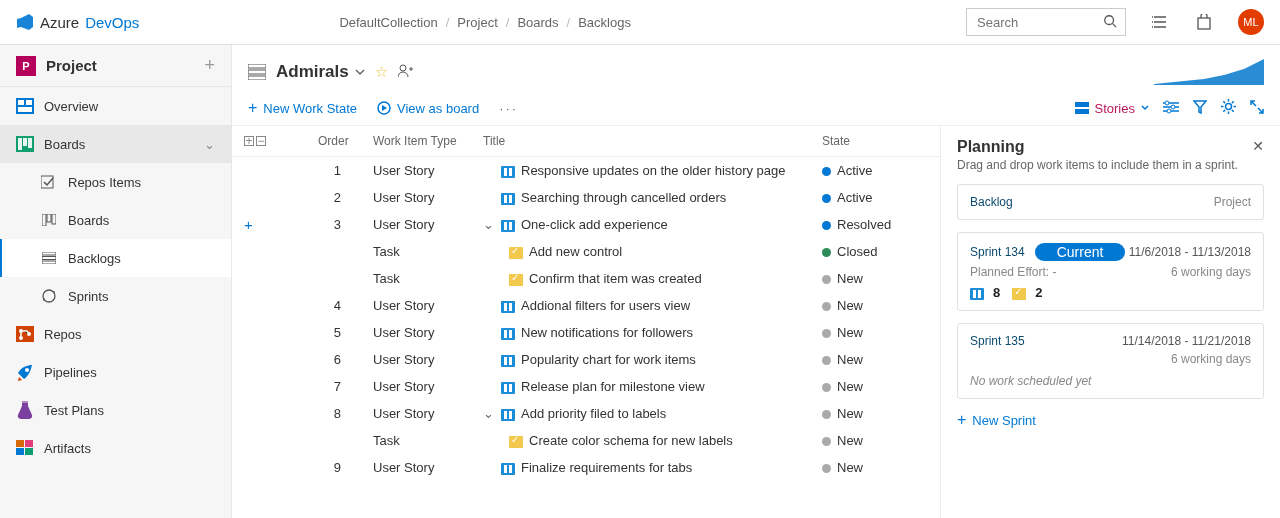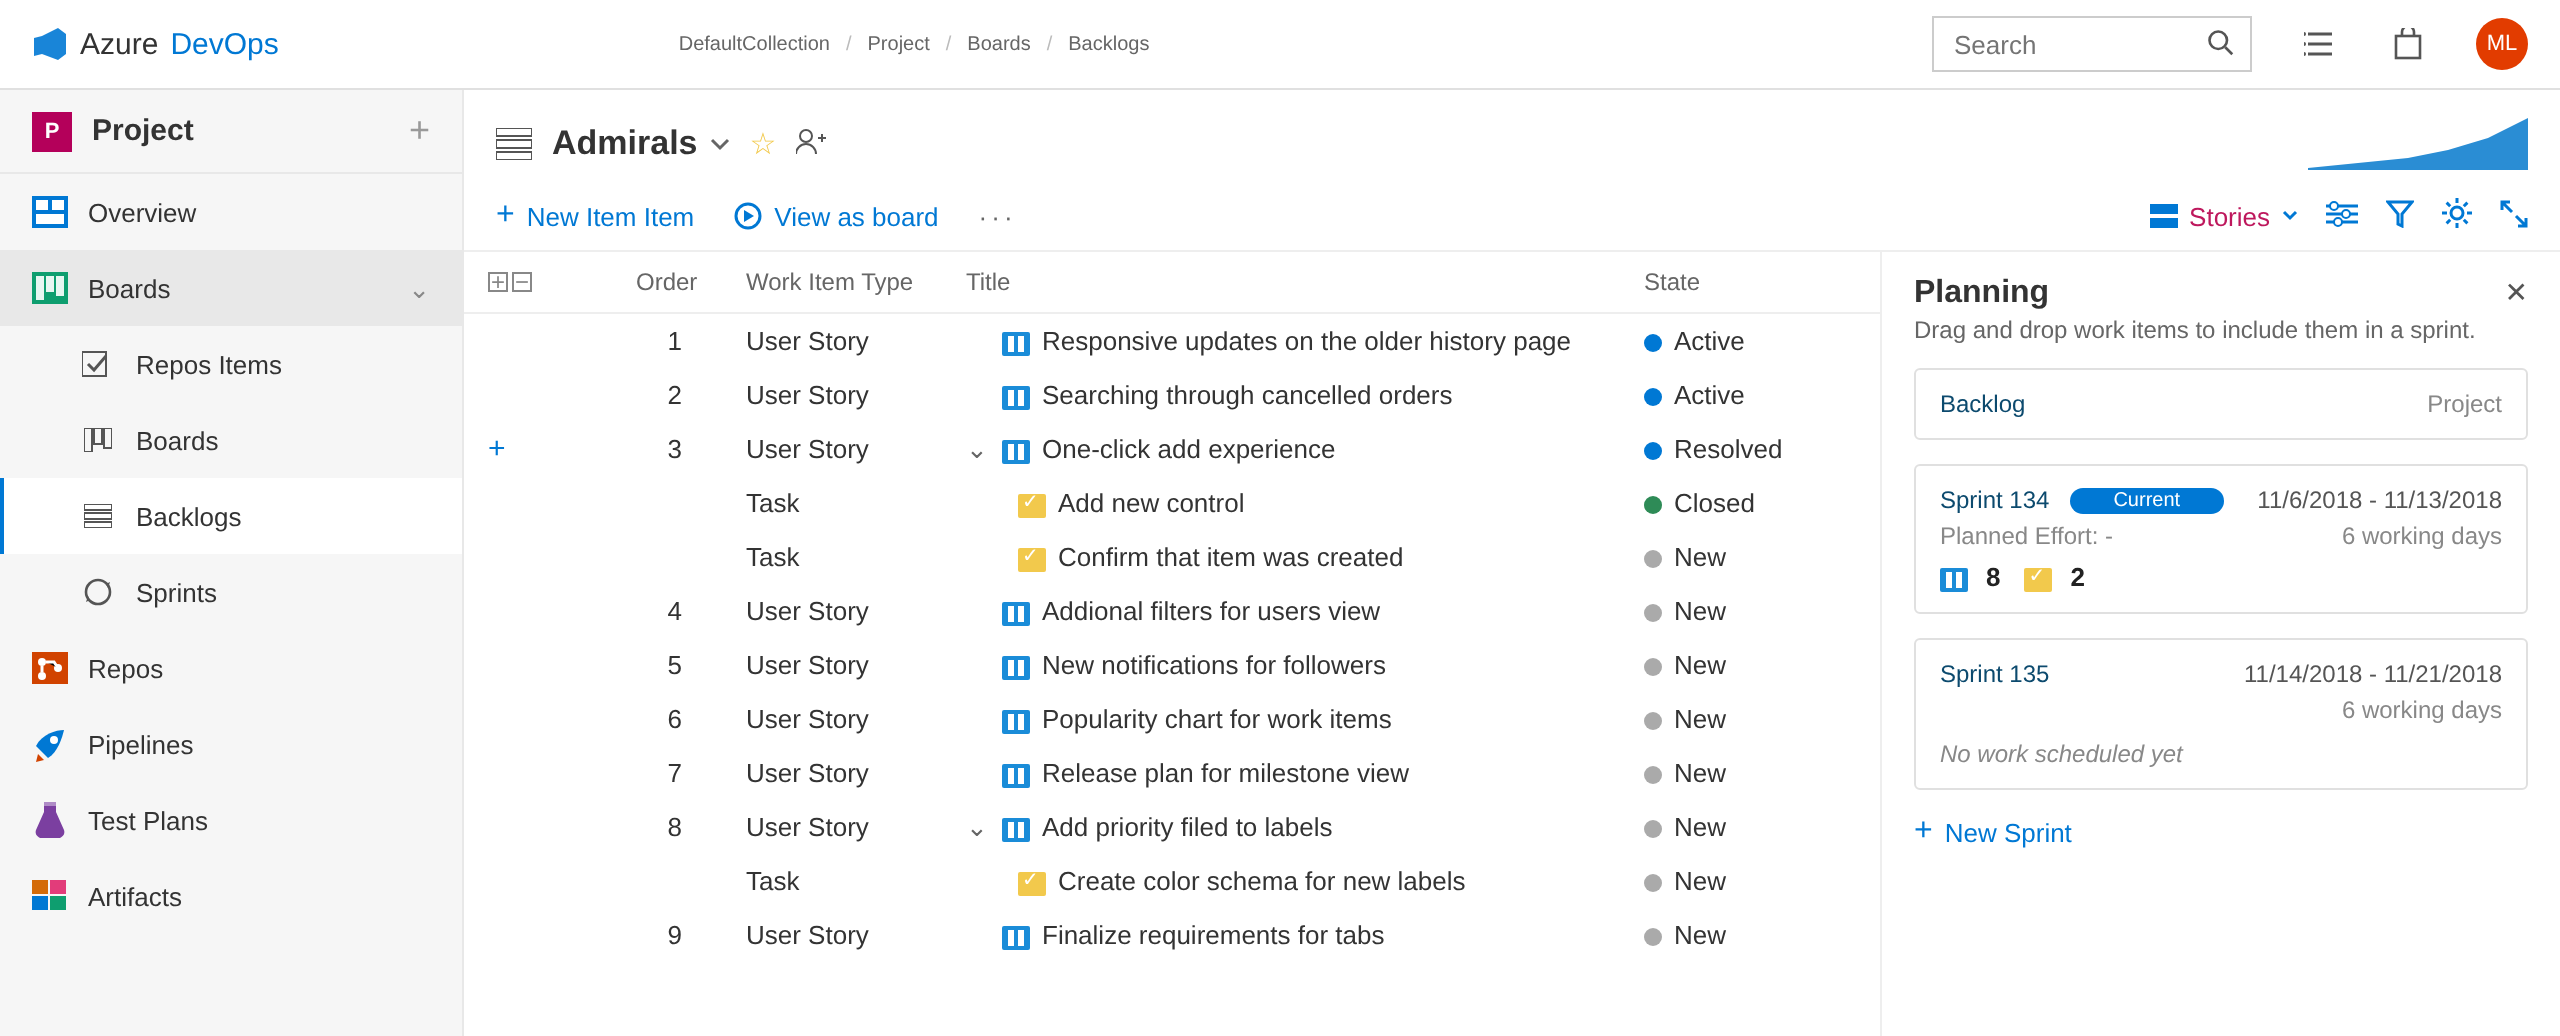--- a/index.html
+++ b/index.html
@@ -1,21 +1,21 @@
 <!DOCTYPE html>
 <html><head>
 <meta charset="utf-8">
 <style>
   * { box-sizing: border-box; font-family: "Segoe UI", Arial, sans-serif; }
   body { margin:0; background:#fff; color:#333; font-size:13px; }
   .top-bar { height:45px; display:flex; align-items:center; padding:0 16px; border-bottom:1px solid #e0e0e0; }
   .azure-logo { display:flex; align-items:center; gap:6px; font-size:15px; font-weight:400; color:#0078d4; margin-right:200px;}
   .azure-logo .a { color:#333; font-weight:400;}
   .azure-logo .b { color:#0078d4; font-weight:400;}
-  .breadcrumb { color:#666; display:flex; gap:8px; align-items:center; font-size:10px;}
+  .breadcrumb { color:#666; display:flex; gap:8px; align-items:center; font-size:13px;}
   .breadcrumb span.sep { color:#bbb; }
   .search-wrap { margin-left:auto; display:flex; align-items:center; gap:24px;}
   .search-box { border:1px solid #ccc; width:160px; height:28px; display:flex; align-items:center; padding:0 8px; justify-content:space-between;}
   .search-box input { border:0; outline:0; width:120px; font-size:13px;}
   .top-icon { width:20px; height:20px; display:flex; align-items:center; justify-content:center; color:#555;}
   .avatar { width:26px; height:26px; border-radius:50%; background:#e23c00; color:#fff; display:flex; align-items:center; justify-content:center; font-size:11px;}
   .body { display:flex; height:473px; }
   .sidebar { width:232px; background:#f6f6f6; border-right:1px solid #e8e8e8; display:flex; flex-direction:column;}
   .side-head { display:flex; align-items:center; padding:10px 16px; font-size:15px; font-weight:600; border-bottom:1px solid #e8e8e8;}
   .side-head .sq { width:20px; height:20px; background:#b4005a; color:#fff; font-size:11px; display:flex; align-items:center; justify-content:center; margin-right:10px;}
@@ -58,21 +58,21 @@
   .add-plus { color:#0078d4; font-size:15px; visibility:hidden;}
   tr.highlight .add-plus{ visibility:visible;}
   .planning { width:340px; border-left:1px solid #eee; padding:12px 16px; overflow:auto;}
   .plan-head { display:flex; align-items:flex-start;}
   .plan-head h2 { margin:0; font-size:16px; font-weight:700;}
   .plan-head .close { margin-left:auto; font-size:14px; color:#555; cursor:pointer;}
   .plan-sub { color:#666; font-size:12px; margin:2px 0 12px 0;}
   .card { border:1px solid #e0e0e0; border-radius:3px; padding:10px 12px; margin-bottom:12px; background:#fff;}
   .card .top { display:flex; align-items:center;}
   .card .title { color:#0c4a6e; font-size:12px; }
-  .badge { background:#0078d4; color:#fff; border-radius:10px; padding:1px 22px; font-size:10px; margin-left:10px;}
+  .badge { background:#0078d4; color:#fff; border-radius:10px; padding:1px 22px; font-size:14px; margin-left:10px;}
   .dates { margin-left:auto; font-size:12px; color:#555;}
   .card .sub { color:#888; font-size:12px; margin-top:4px;}
   .card .counts { margin-top:6px; display:flex; gap:12px; align-items:center;}
   .card .counts b { font-weight:600; color:#222; margin-left:3px;}
   .new-sprint { color:#0078d4; display:flex; align-items:center; gap:6px; margin-top:8px; cursor:pointer;}
   
   svg { flex-shrink:0;}
 </style>
 </head>
 <body>
@@ -262,21 +262,21 @@
       <div class="chart">
         <svg viewBox="0 0 110 26">
             <polygon fill="#2a8dd4" points="0,25 10,24 30,22 50,20 70,16 90,10 110,0 110,26 0,26"></polygon>
           </svg>
       </div>
     </div>
 
     <div class="toolbar">
       <span class="tb-btn">
         <span style="font-size:16px;">+</span>
-        <span>New Item Item</span>
+        <span>New Work State</span>
       </span>
       <span class="tb-btn">
         <svg width="14" height="14" viewBox="0 0 14 14">
             <circle cx="7" cy="7" r="6" fill="none" stroke="#0078d4" stroke-width="1.5"></circle>
             <path d="M5 4l5 3-5 3z" fill="#0078d4"></path>
           </svg>
         <span>View as board</span>
       </span>
       <span style="color:#666; letter-spacing:2px;">···</span>
 

